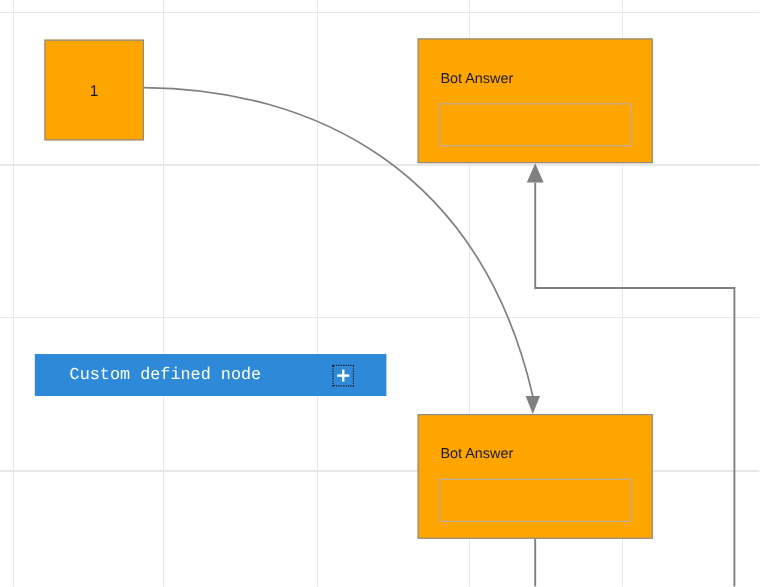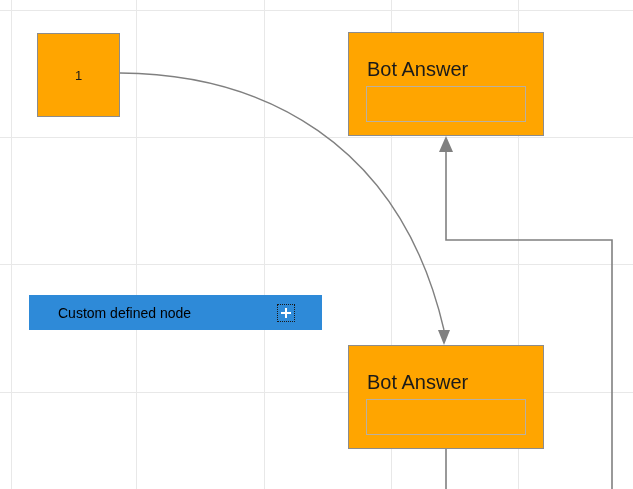--- a/index.html
+++ b/index.html
@@ -56,21 +56,21 @@
     left: 348px;
     width: 196px;
     height: 104px;
   }
   .node-bot-a { top: 32px; }
   .node-bot-b { top: 345px; }
   .node-bot-title {
     position: absolute;
     left: 18px;
     top: 26px;
-    font-size: 20px;
+    font-size: 12px;
     color: #1a1a1a;
     line-height: 1;
     white-space: nowrap;
   }
   .node-bot-slot {
     position: absolute;
     left: 17px;
     top: 53px;
     width: 160px;
     height: 36px;
@@ -83,26 +83,27 @@
     position: absolute;
     left: 29px;
     top: 295px;
     width: 293px;
     height: 35px;
     background: #2e8ad8;
     display: flex;
     align-items: center;
   }
   .palette-label {
-    color: #000000;
+    color: #ffffff;
     font-size: 14px;
     margin-left: 29px;
     line-height: 1;
     white-space: nowrap;
     flex: 1 1 auto;
+    font-family: Liberation Mono, monospace;
   }
   .palette-add {
     position: relative;
     width: 18px;
     height: 18px;
     margin-right: 27px;
     box-sizing: border-box;
     border: 1px dotted #1a1a1a;
     flex: 0 0 auto;
   }

